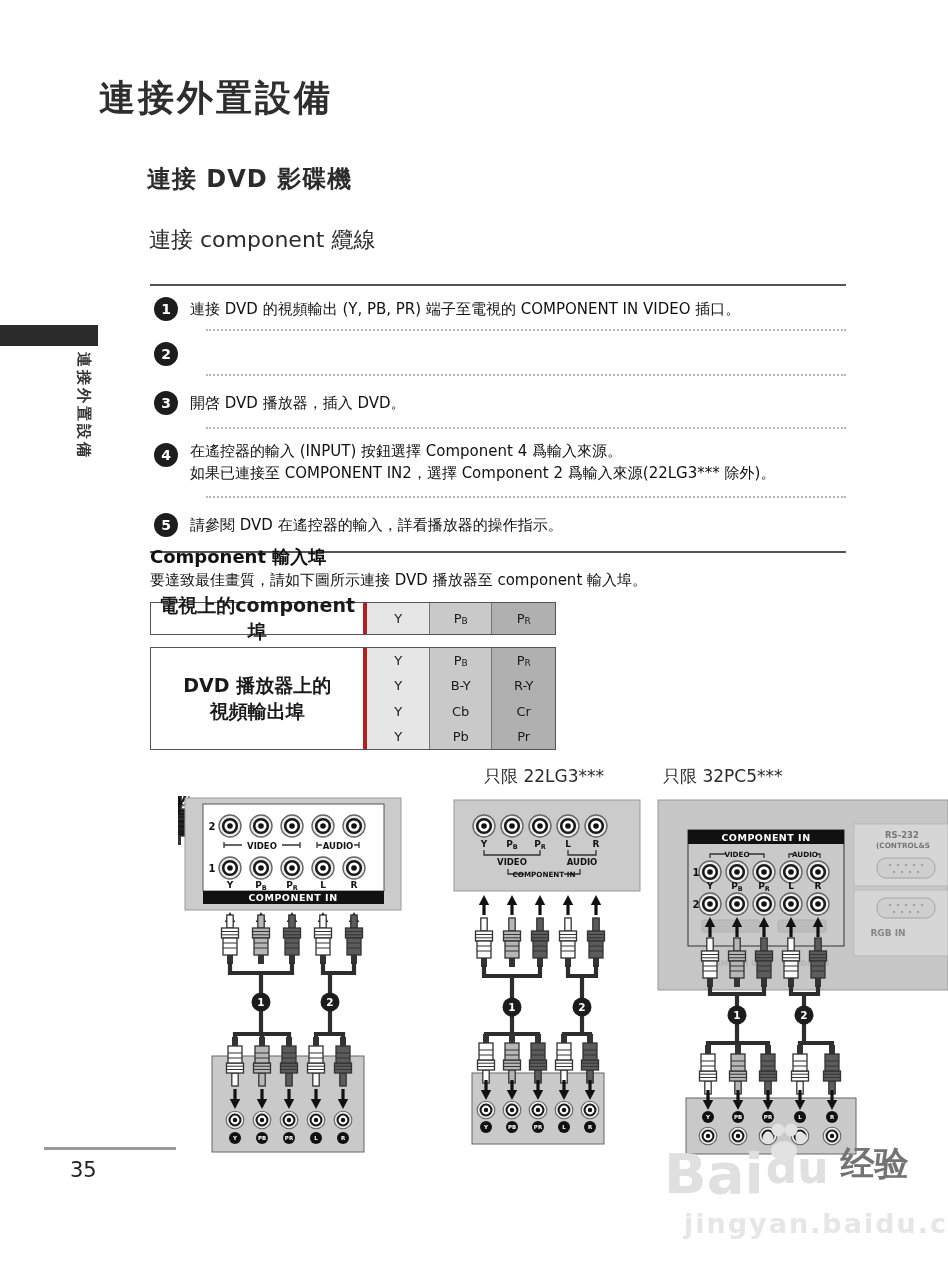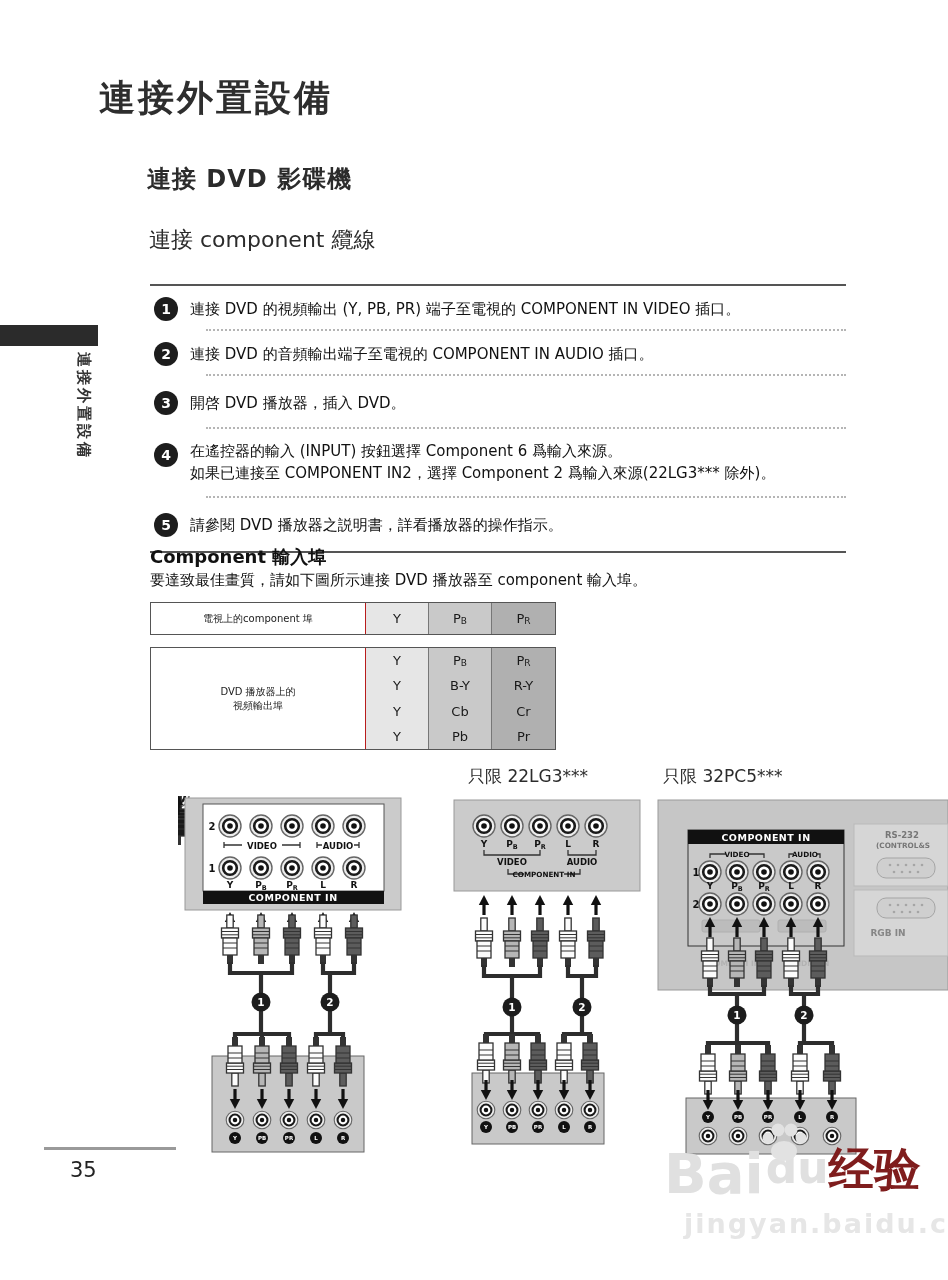--- a/index.html
+++ b/index.html
@@ -21,30 +21,30 @@
             font-size:14px;font-weight:bold;text-align:center;line-height:24px;margin-top:2px}
   .step-txt{font-size:15px;font-weight:500;line-height:1.45;color:#111;padding-top:4px}
   .sep{border-top:2px dotted #b5b5b5;margin-left:56px}
   
   .sec-h{left:150px;top:545px;font-size:18px;font-weight:bold;color:#111}
   .sec-p{left:150px;top:571px;font-size:15px;font-weight:500;color:#111}
   .tbl{display:flex;border:1px solid #555;background:#fff}
   .t1{left:150px;top:602px;width:404px;height:31px}
   .t2{left:150px;top:647px;width:404px;height:101px}
   .tbl-label{width:214px;display:flex;flex-direction:column;align-items:center;justify-content:center;
-             font-size:10px;font-weight:normal;border-right:1px solid #b91c1c;background:#fff;text-align:center}
+             font-size:19px;font-weight:bold;border-right:4px solid #b91c1c;background:#fff;text-align:center}
   .tbl-col{width:63px;display:flex;flex-direction:column}
   .tbl-cell{flex:1;display:flex;align-items:center;justify-content:center;font-size:13px;font-weight:500;
             border-right:1px solid #777}
   .tbl-col :last-child{border-bottom:none}
   .c0{background:#e6e6e6}.c1{background:#c9c9c9}.c2{background:#b0b0b0}
   .subsc{font-size:9px;margin-top:4px}
   
   .cap{font-size:17px;color:#2c2c2c;font-weight:500}
-  .cap1{left:468px;top:765px}.cap2{left:663px;top:765px}
+  .cap1{left:484px;top:765px}.cap2{left:663px;top:765px}
   
   .pn-line{left:44px;top:1147px;width:132px;border-top:3px solid #9a9a9a}
   .pn{left:70px;top:1158px;font-size:21px;color:#222}
   
   svg text{font-family:"DejaVu Sans","Liberation Sans",sans-serif;fill:#111;text-anchor:middle;font-weight:bold}
   .pl{font-size:9px}.pls{font-size:6.5px}
   .rowno{font-size:10px}
   .bw{fill:#fff;font-size:9.5px;letter-spacing:.5px}
   .brk{font-size:8.5px}
   .brk2{font-size:7.2px}
@@ -54,21 +54,21 @@
   .rst2{font-size:7.3px;fill:#777}
   .rgbt{font-size:9px;fill:#868686}
   .fade{font-size:7.5px;fill:#b2b2b2}
   .cable{stroke:#2d2d2d;stroke-width:4.2;fill:none}
   .brkl{stroke:#333;stroke-width:1.3;fill:none}
   
   .wm{left:664px;top:1146px;width:284px}
   .wm-row{position:relative;display:flex;align-items:flex-start;color:#e0e0e0;font-weight:bold;line-height:1}
   .wm-bai{font-size:56px}
   .wm-du{font-size:44px;margin-left:2px}
-  .wm-cn{font-size:46px;color:#7f1d1d}
+  .wm-cn{font-size:34px;margin-left:12px;color:#737373}
   .wm-paw{position:absolute;left:94px;top:-24px}
   .wm-url{font-size:27px;font-weight:bold;color:#e6e6e6;letter-spacing:2px;margin:6px 0 0 20px}
 </style>
 </head>
 <body>
 
 <div class="abs h1">連接外置設備</div>
 <div class="abs h2">連接 DVD 影碟機</div>
 <div class="abs h3">連接 component 纜線</div>
 
@@ -76,39 +76,38 @@
 <div class="abs side-txt">連接外置設備</div>
 
 <div class="abs steps">
   <div class="step">
     <div class="step-num">1</div>
     <div class="step-txt">連接 DVD 的視頻輸出 (Y, PB, PR) 端子至電視的 COMPONENT IN VIDEO 插口。</div>
   </div>
   <div class="sep"></div>
   <div class="step">
     <div class="step-num">2</div>
-    <div class="step-txt">連接 DVD 的音頻輸出端子至電視的 COMPONENT IN AUDIO 插口。</div>
   </div>
   <div class="sep"></div>
   <div class="step" style="padding:13px 0 12px 4px">
     <div class="step-num">3</div>
     <div class="step-txt">開啓 DVD 播放器，插入 DVD。</div>
   </div>
   <div class="sep"></div>
   <div class="step" style="padding:12px 0 11px 4px">
     <div class="step-num">4</div>
     <div class="step-txt" style="padding-top:0">
-      <div>在遙控器的輸入 (INPUT) 按鈕選擇 Component 6 爲輸入來源。</div>
+      <div>在遙控器的輸入 (INPUT) 按鈕選擇 Component 4 爲輸入來源。</div>
       <div>如果已連接至 COMPONENT IN2，選擇 Component 2 爲輸入來源(22LG3*** 除外)。</div>
     </div>
   </div>
   <div class="sep"></div>
   <div class="step" style="padding:13px 0 14px 4px">
     <div class="step-num">5</div>
-    <div class="step-txt">請參閱 DVD 播放器之説明書，詳看播放器的操作指示。</div>
+    <div class="step-txt">請參閱 DVD 在遙控器的輸入，詳看播放器的操作指示。</div>
   </div>
 </div>
 
 <div class="abs sec-h">Component 輸入埠</div>
 <div class="abs sec-p">要達致最佳畫質，請如下圖所示連接 DVD 播放器至 component 輸入埠。</div>
 
 <div class="abs tbl t1">
   <div class="tbl-label">電視上的component 埠</div>
   <div class="tbl-col c0">
       <div class="tbl-cell">

